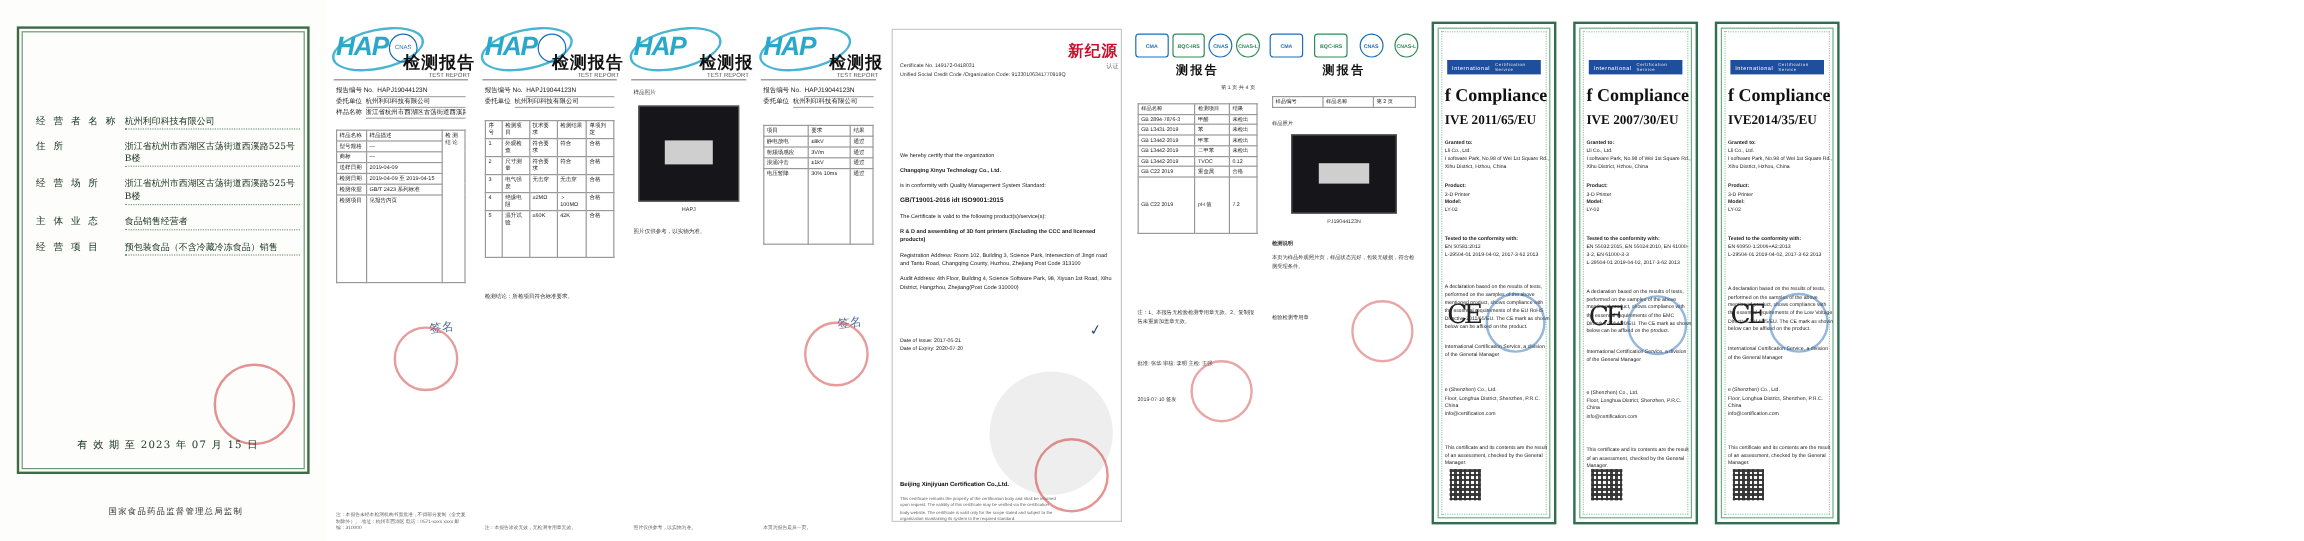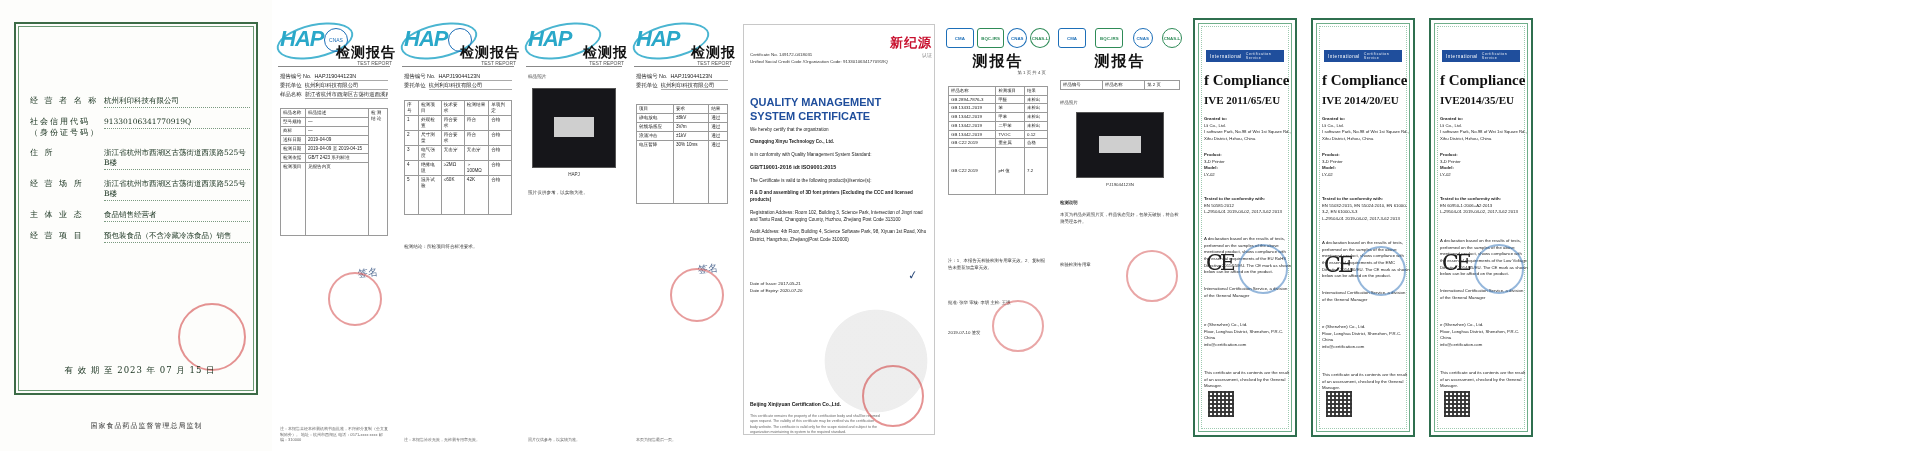--- a/index.html
+++ b/index.html
@@ -281,21 +281,21 @@
     border-radius: 3px;
     font-size: 4.4px; color: #1d6fb8;
     display: flex; align-items: center; justify-content: center;
     font-weight: bold;
   }
   .cma .badge.green { border-color: #2e8b57; color: #2e8b57; }
   .cma .badge.circle { border-radius: 50%; width: 18px; height: 18px; }
   .cma .rep-title {
     position: absolute; left: 0; right: 0; top: 52px;
     text-align: center;
-    font-size: 15px; font-weight: bold; color: #111;
+    font-size: 10px; font-weight: bold; color: #111;
     font-family: "DejaVu Serif", serif; letter-spacing: 2px;
   }
   .cma .pageno {
     position: absolute; right: 8px; top: 70px;
     font-size: 4.4px; color: #444;
   }
   .cma table.grid {
     position: absolute; left: 6px; right: 6px;
     border-collapse: collapse; width: calc(100% - 12px);
     font-size: 4.4px; color: #222;
@@ -392,25 +392,20 @@
 <div class="gallery">
 
   <div class="cert c1">
     <div class="paper"></div>
     <div class="border-outer"></div>
     <div class="border-inner"></div>
     <div class="rows">
       <div class="row">
         <div class="lab">经 营 者 名 称</div>
         <div class="val">杭州利印科技有限公司</div>
-      </div>
-      <div class="row">
-        <div class="lab">社会信用代码
-（身份证号码）</div>
-        <div class="val">91330106341770919Q</div>
       </div>
       <div class="row">
         <div class="lab">住            所</div>
         <div class="val">浙江省杭州市西湖区古荡街道西溪路525号B楼</div>
       </div>
       <div class="row">
         <div class="lab">经 营 场 所</div>
         <div class="val">浙江省杭州市西湖区古荡街道西溪路525号B楼</div>
       </div>
       <div class="row">
@@ -633,24 +628,20 @@
     <div class="topline">
       <div>
         <span>Certificate No.</span>
         <span>149172-0418031</span>
       </div>
       <div>
         <span>Unified Social Credit Code /Organization Code:</span>
         <span>91330106341770919Q</span>
       </div>
     </div>
-    <h2>
-      <span>QUALITY MANAGEMENT</span><br>
-      <span>SYSTEM CERTIFICATE</span>
-    </h2>
     <div class="body">
       <p>We hereby certify that the organization</p>
       <p class="bold">Changqing Xinyu Technology Co., Ltd.</p>
       <p>is in conformity with Quality Management System Standard:</p>
       <p class="std">GB/T19001-2016 idt ISO9001:2015</p>
       <p>The Certificate is valid to the following product(s)/service(s):</p>
       <p class="bold">R &amp; D and assembling of 3D font printers (Excluding the CCC and licensed products)</p>
       <p>
         <span class="k">Registration Address:</span>
         <span>Room 102, Building 3, Science Park, Intersection of Jingri road and Tantu Road, Changqing County, Huzhou, Zhejiang Post Code 313100</span>
@@ -804,21 +795,21 @@
 
   <div class="cert c10 eu">
     <div class="orn-out"></div>
     <div class="orn-in"></div>
     <div class="orn-dots"></div>
     <div class="ribbon">
       <span>International</span>
       <span class="sub">Certification Service</span>
     </div>
     <h2>f Compliance</h2>
-    <h3>IVE 2014/20/EU</h3>
+    <h3>IVE 2007/30/EU</h3>
     <div class="sec" style="top:116px">
       <div class="k">Granted to:</div>
       <div>Lli Co., Ltd.</div>
       <div>I software Park, No.98 of Wei 1st Square Rd., Xihu District, Hzhou, China</div>
     </div>
     <div class="sec" style="top:152px">
       <div class="k">Product:</div>
       <div>3-D Printer</div>
       <div class="k">Model:</div>
       <div>LY-02</div>

